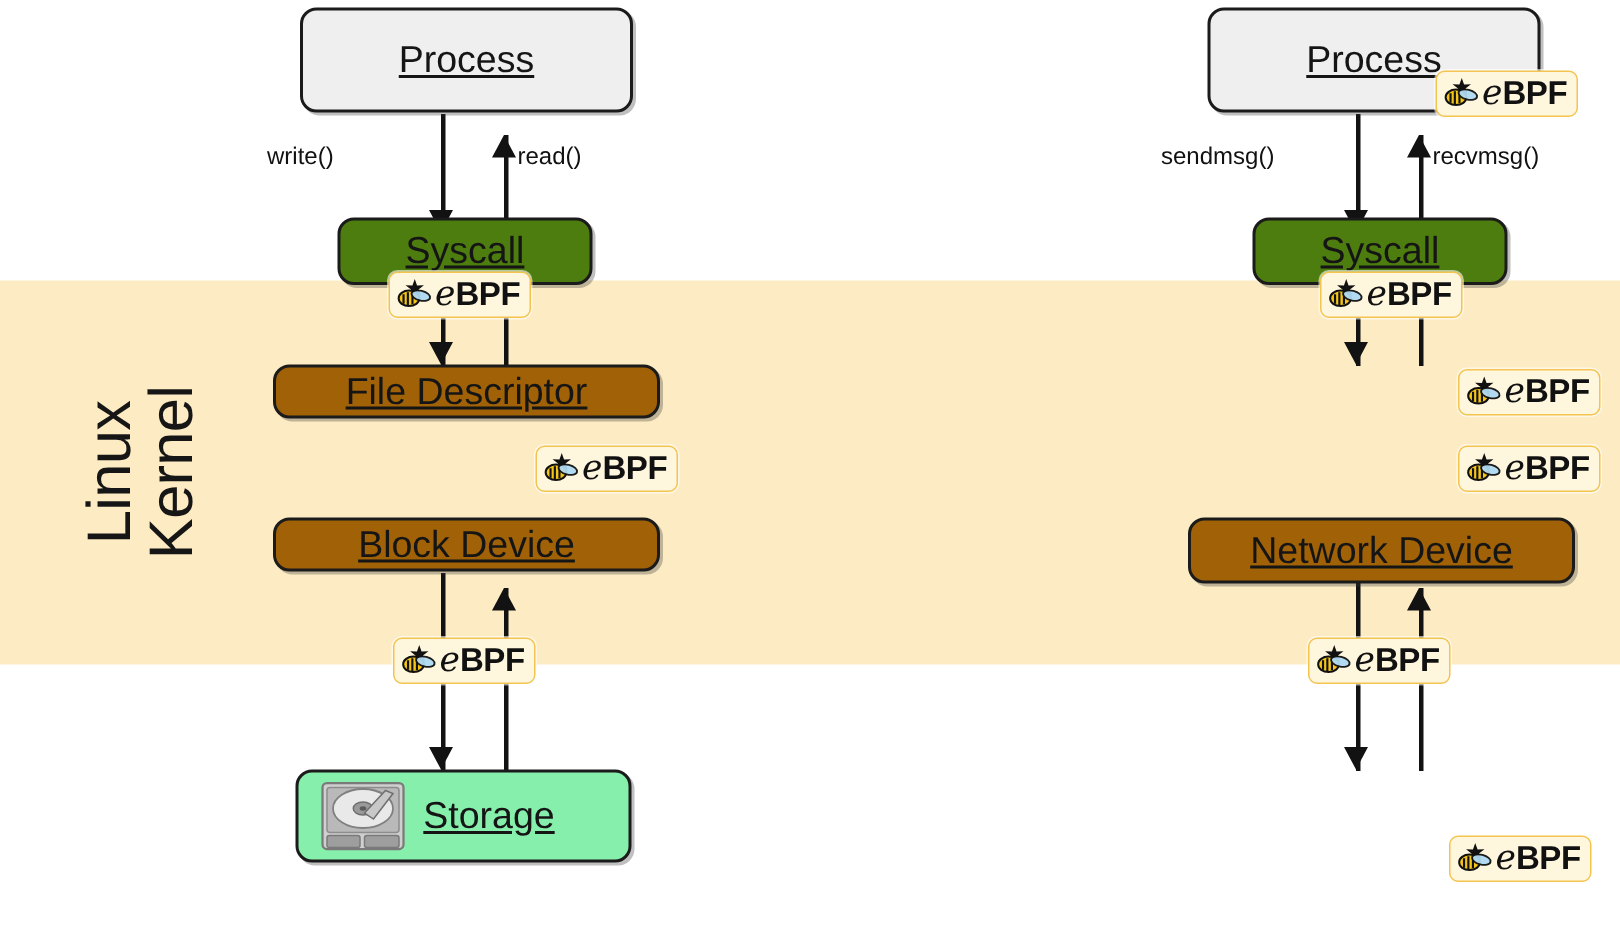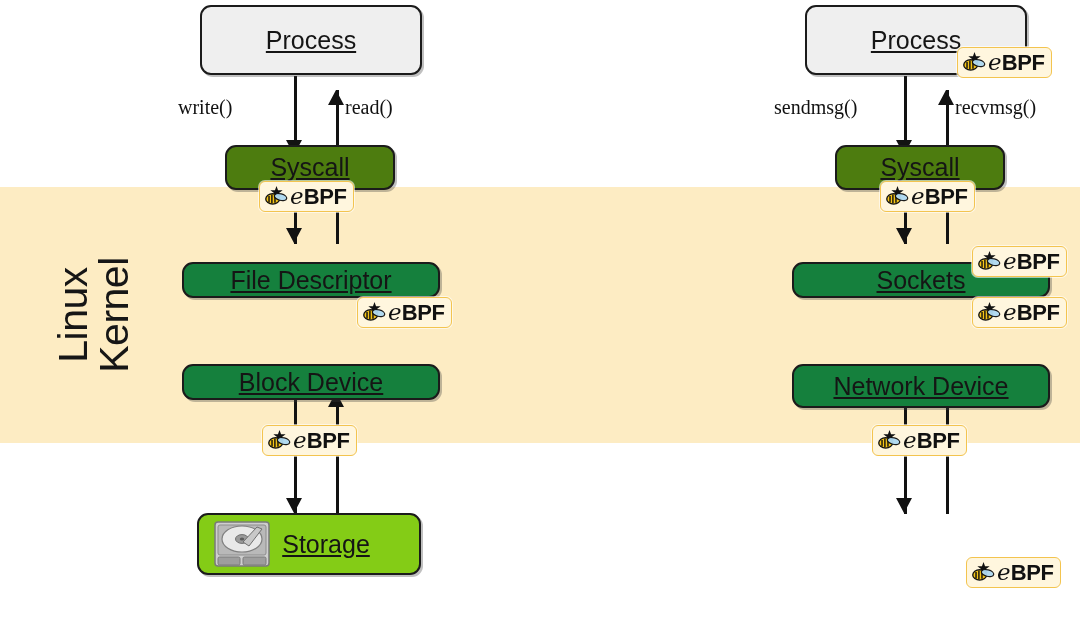--- a/index.html
+++ b/index.html
@@ -31,44 +31,44 @@
   
   .box{
     position:absolute;box-sizing:border-box;
     border:2.5px solid #1b1b1b;border-radius:11px;
     display:flex;align-items:center;justify-content:center;
     font-size:25px;color:#151515;font-weight:400;
     box-shadow:2px 2px 0 rgba(60,60,60,.32);
   }
   .box.grey{background:#efefef;}
   .box.syscall{background:#4d7c0f;}
-  .box.amber{background:#15803d;margin-top:19px;}
-  .box.device{background:#84cc16;justify-content:flex-start;}
+  .box.amber{background:#a16207;}
+  .box.device{background:#86efac;justify-content:flex-start;}
 
   .box .lbl{pointer-events:none;text-decoration:underline;}
 
   
   .dev-icon{
     position:absolute;left:14px;top:50%;transform:translateY(-50%);
     width:58px;height:48px;
   }
   .dev-text{width:100%;text-align:center;padding-left:34px;box-sizing:border-box;}
 
   
   .line{position:absolute;background:#121212;width:2.5px;}
   .arrowhead{
     position:absolute;width:0;height:0;
     border-left:8.5px solid transparent;border-right:8.5px solid transparent;
   }
   .arrowhead.down{border-top:15px solid #121212;}
   .arrowhead.up{border-bottom:15px solid #121212;}
 
   .calllbl{
-    position:absolute;font-family:Liberation Serif, serif;
-    font-size:20px;color:#111;white-space:nowrap;
+    position:absolute;font-family:Liberation Sans, sans-serif;
+    font-size:16px;color:#111;white-space:nowrap;
   }
 
   
   .ebpf{
     position:absolute;box-sizing:border-box;
     height:31px;padding:0 6px 0 4px;
     background:#fff6de;border:1.5px solid #f3c44f;border-radius:6px;
     display:flex;align-items:center;gap:1px;
     box-shadow:0 0 0 1px rgba(255,255,255,.6);
   }
@@ -204,23 +204,20 @@
   <div class="arrowhead up" style="left:938px;top:392px;"></div>
 
   <div class="box grey" style="left:805px;top:5px;width:222px;height:70px;">
     <span class="lbl">Process</span>
   </div>
 
   <div class="box syscall" style="left:835px;top:145px;width:170px;height:45px;">
     <span class="lbl">Syscall</span>
   </div>
 
-  <div class="box amber" style="left:792px;top:243px;width:258px;height:36px;">
-    <span class="lbl">Sockets</span>
-  </div>
 
 
   <div class="box amber" style="left:792px;top:345px;width:258px;height:44px;">
     <span class="lbl">Network Device</span>
   </div>
 
 
   <div class="ebpf" style="left:957px;top:47px;">
     <svg class="bee" viewBox="0 0 26 24">
       <path d="M13 1 L14.6 5.6 L19.4 5.4 L15.6 8.3 L17.4 12.7 L13 10 L8.6 12.7 L10.4 8.3 L6.6 5.4 L11.4 5.6 Z" fill="#111"></path>

